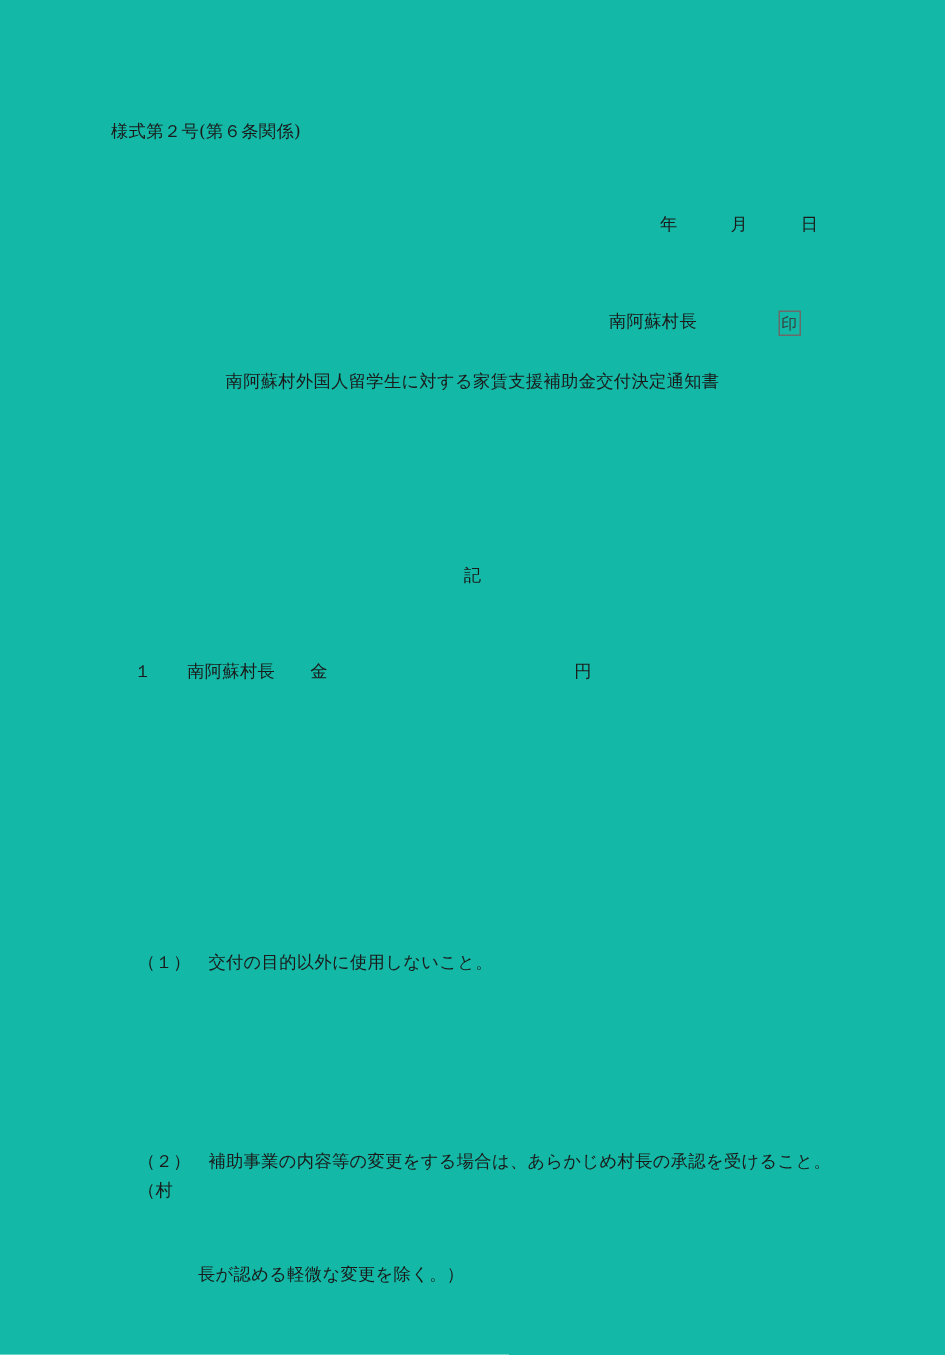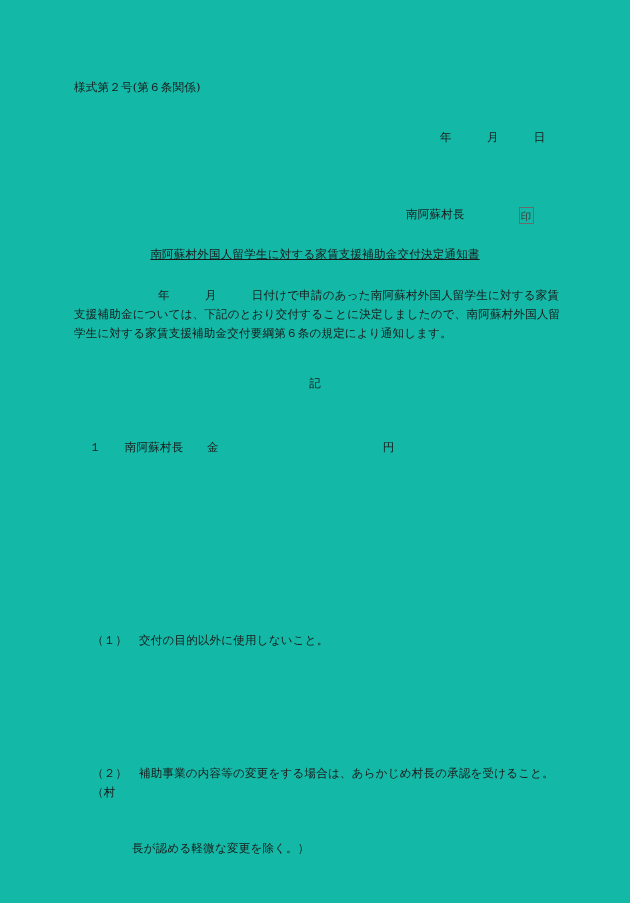--- a/index.html
+++ b/index.html
@@ -37,21 +37,21 @@
   
   .form-code {
     position: absolute;
     left: 74px;
     top: 78px;
   }
 
   .date-line {
     position: absolute;
     left: 440px;
-    top: 128px;
+    top: 140px;
     text-align: center;
   }
 
   .addressee {
     position: absolute;
     left: 84px;
     top: 165px;
   }
 
   .issuer {
@@ -76,21 +76,20 @@
     box-sizing: border-box;
     color: #3a3a3a;
   }
 
   .doc-title {
     position: absolute;
     left: 0;
     top: 245px;
     width: 630px;
     text-align: center;
-    text-decoration: underline;
   }
 
   .body-para {
     position: absolute;
     left: 74px;
     top: 286px;
     width: 490px;
     text-indent: 0;
   }
   .body-para .lead-indent {
@@ -124,21 +123,20 @@
   }
   .sub-list {
     margin: 0;
     padding: 0;
     list-style: none;
   }
   .sub-list li {
     margin: 0;
     padding: 0;
     display: block;
-    font-family: Liberation Mono, monospace;
   }
   .sub-item {
     padding-left: 18px;
     text-indent: 0;
   }
   .sub-item .marker {
     display: inline-block;
   }
   .cont {
     padding-left: 58px;
@@ -154,21 +152,20 @@
   <div class="date-line t">年　　　月　　　日</div>
 
 
   <div class="issuer t">
     <span class="issuer-name">南阿蘇村長</span>
     <span class="seal-box">印</span>
   </div>
 
   <div class="doc-title t">南阿蘇村外国人留学生に対する家賃支援補助金交付決定通知書</div>
 
-  <div class="body-para t"><span class="lead-indent"></span><span>年　　　月　　　日付けで申請のあった南阿蘇村外国人留学生に対する家賃支援補助金については、下記のとおり交付することに決定しましたので、南阿蘇村外国人留学生に対する家賃支援補助金交付要綱第６条の規定により通知します。</span></div>
 
   <div class="ki-mark t">記</div>
 
   <div class="item-1 t">
     <span>１</span><span>　　</span><span>南阿蘇村長</span><span>　　</span><span>金　　　　　　　　　　　　　　円</span>
   </div>
 
 
   <div class="item-3 t">
 

